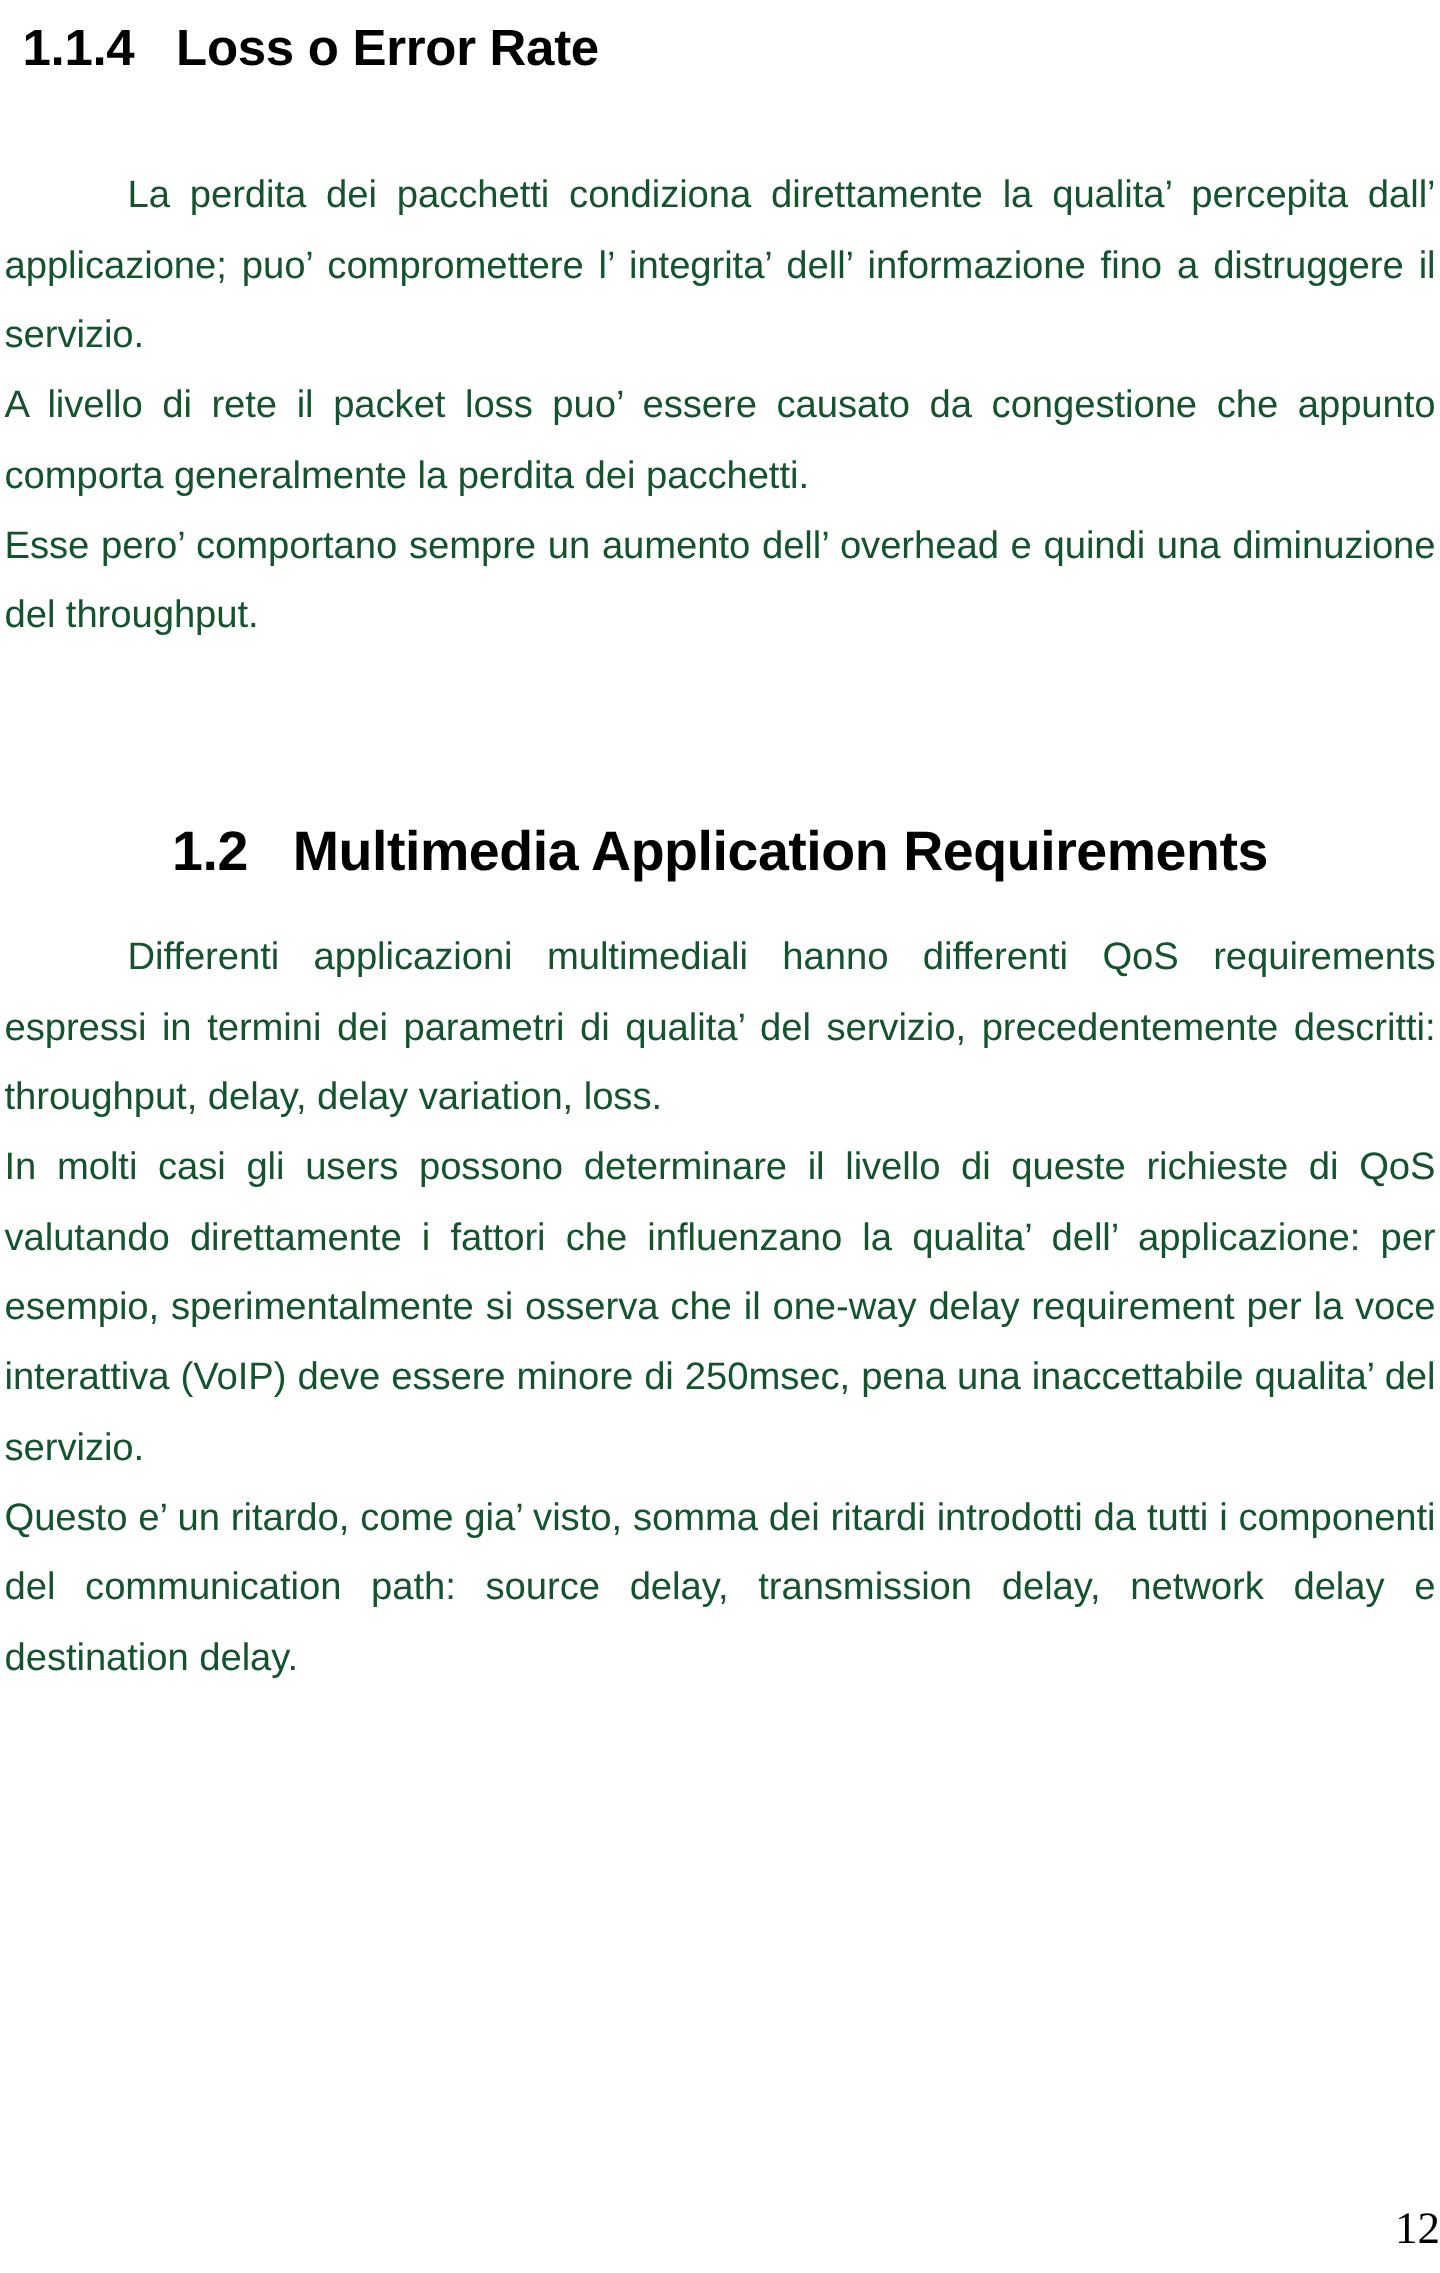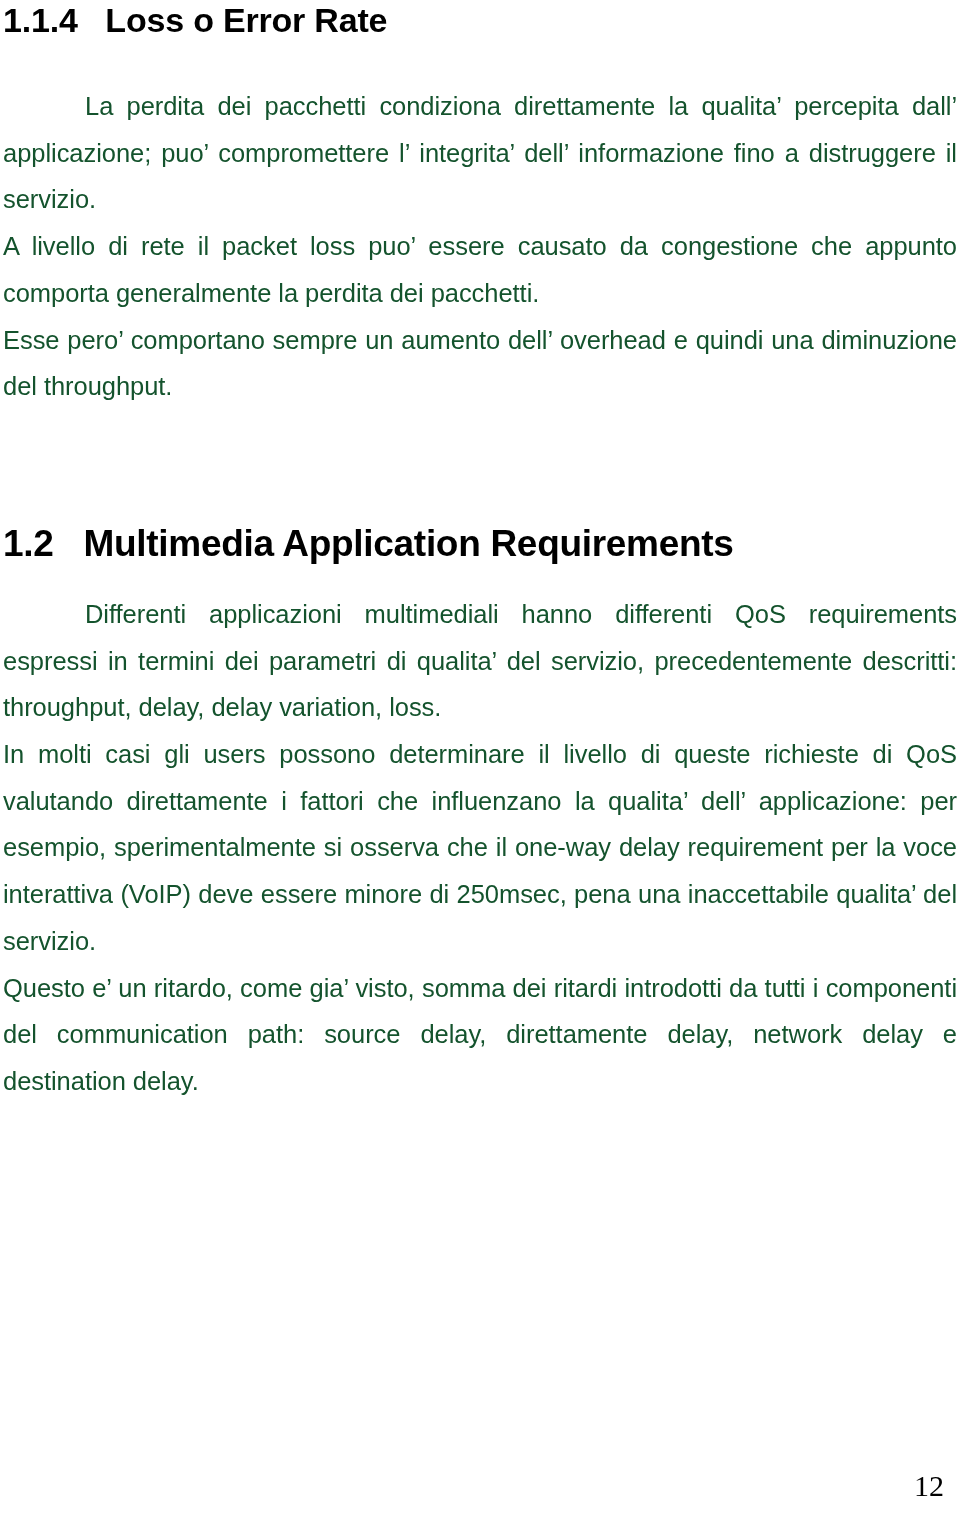--- a/index.html
+++ b/index.html
@@ -27,33 +27,34 @@
     width: 954px;
   }
 
   
   .h-sub {
     font-family: "Liberation Sans", sans-serif;
     font-weight: bold;
     font-size: 34px;
     line-height: 40px;
     letter-spacing: -0.2px;
-    margin: 0;
+    margin: 12px;
     padding: 0;
     white-space: pre;
   }
   .h-main {
     font-family: "Liberation Sans", sans-serif;
     font-weight: bold;
     font-size: 37px;
     line-height: 42px;
     letter-spacing: -0.3px;
     margin: 0;
     padding: 0;
     white-space: pre;
+    text-align: center;
   }
 
   
   .para {
     font-family: "Liberation Sans", sans-serif;
     font-weight: normal;
     font-size: 25.5px;
     line-height: 46.7px;
     text-align: justify;
     text-justify: inter-word;
@@ -66,21 +67,21 @@
     text-indent: 82px;
   }
   
 
   .spacer-heading-1 { height: 43px; }
   .gap-before-h2    { height: 113px; }
   .gap-after-h2     { height: 26px; }
 
   .pagenum {
     position: absolute;
-    right: 16px;
+    right: 0;
     bottom: 12px;
     font-family: "Liberation Serif", serif;
     font-size: 30px;
     line-height: 34px;
     color: #000000;
     white-space: pre;
   }
 </style>
 </head>
 <body>
@@ -104,19 +105,19 @@
     <div class="gap-before-h2"></div>
 
     <h2 class="h-main">1.2   Multimedia Application Requirements</h2>
 
     <div class="gap-after-h2"></div>
 
     <p class="para indent">Differenti applicazioni multimediali hanno differenti QoS requirements espressi in termini dei parametri di qualita’ del servizio, precedentemente descritti: throughput, delay, delay variation, loss.</p>
 
     <p class="para">In molti casi gli users possono determinare il livello di queste richieste di QoS valutando direttamente i fattori che influenzano la qualita’ dell’ applicazione: per esempio, sperimentalmente si osserva che il one-way delay requirement per la voce interattiva (VoIP) deve essere minore di 250msec, pena una inaccettabile qualita’ del servizio.</p>
 
-    <p class="para">Questo e’ un ritardo, come gia’ visto, somma dei ritardi introdotti da tutti i componenti del communication path: source delay, direttamente delay, network delay e destination delay.</p>
+    <p class="para">Questo e’ un ritardo, come gia’ visto, somma dei ritardi introdotti da tutti i componenti del communication path: source delay, transmission delay, network delay e destination delay.</p>
 
   </div>
 
   <div class="pagenum">12</div>
 
 </div>
 
 </body></html>

